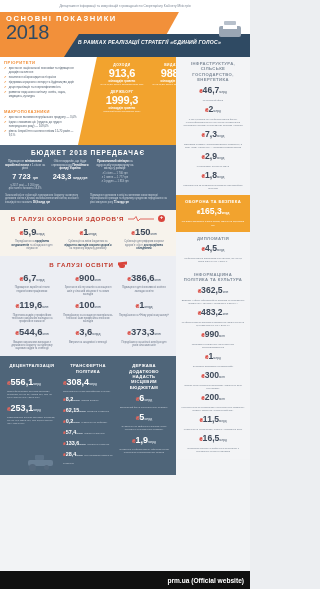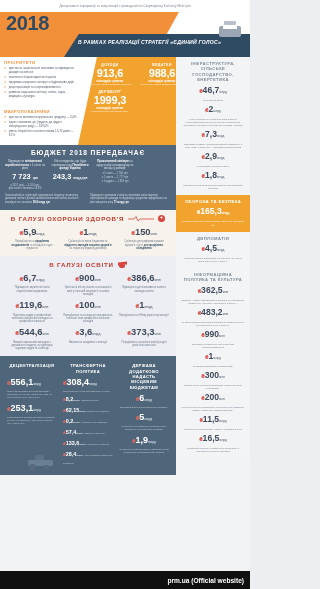--- a/index.html
+++ b/index.html
@@ -27,21 +27,21 @@
     clip-path:polygon(26% 0,100% 0,100% 100%,0 100%);
   }
   .header .navwedge{
     position:absolute;left:64px;top:22px;width:186px;height:23px;background:#2f4a63;
     clip-path:polygon(8% 0,100% 0,100% 100%,0 100%);
   }
   .hd-main{position:absolute;left:6px;top:2px;z-index:4;}
   .hd-line1{font-size:7.6px;font-weight:bold;color:#ffffff;letter-spacing:1.5px;line-height:9px;}
   .hd-line2{display:flex;align-items:baseline;gap:3px;}
   .hd-budget{font-size:17px;font-weight:bold;color:#ffffff;letter-spacing:.4px;line-height:18px;}
-  .hd-year{font-size:20px;font-weight:bold;color:#2f4a63;letter-spacing:-.4px;line-height:18px;}
+  .hd-year{font-size:20px;font-weight:normal;color:#2f4a63;letter-spacing:-.4px;line-height:18px;}
   .hd-sub{
     position:absolute;left:78px;top:27px;z-index:5;
     font-size:5.1px;font-weight:bold;font-style:italic;color:#ffffff;letter-spacing:.25px;
   }
   .printer{position:absolute;right:9px;top:9px;z-index:5;}
   .printer .body{width:22px;height:11px;background:#9aa6b4;border-radius:2px;}
   .printer .top{width:12px;height:4px;background:#b7c0cb;margin:0 auto;border-radius:1px;}
   .printer .slot{width:14px;height:3px;background:#ffffff;margin:1px auto 0;}
 
   
@@ -59,21 +59,21 @@
   .prio ul{margin:0;padding:0;}
   .tick{color:#f2903a;font-size:3.2px;line-height:3.4px;flex:0 0 auto;}
   .macro{position:absolute;left:4px;top:52px;width:74px;}
   .macro-title{font-size:4.1px;font-weight:bold;color:#f2903a;letter-spacing:.4px;margin-bottom:2px;}
   .macro li{
     list-style:none;display:flex;gap:2px;align-items:flex-start;
     font-size:2.85px;line-height:3.5px;color:#53606f;margin-bottom:1.8px;
   }
   .macro ul{margin:0;padding:0;}
 
-  .kpis{position:absolute;left:84px;top:6px;width:104px;display:flex;flex-wrap:wrap;}
+  .kpis{position:absolute;left:96px;top:6px;width:104px;display:flex;flex-wrap:wrap;}
   .kpi{width:50%;text-align:center;margin-bottom:4px;}
   .kpi .k-label{font-size:3.4px;font-weight:bold;color:#ffffff;letter-spacing:.5px;}
   .kpi .k-val{font-size:11px;font-weight:bold;color:#ffffff;line-height:12px;letter-spacing:-.2px;}
   .kpi .k-unit{font-size:2.9px;font-weight:bold;color:#ffffff;}
   .kpi .k-note{font-size:2.3px;color:#ffffff;line-height:2.9px;opacity:.92;padding:0 4px;}
 
   
   .blueband{background:#51677e;padding:4px 0 6px;}
   .band-title{
     text-align:center;font-size:6.6px;font-weight:bold;color:#ffffff;letter-spacing:.9px;
@@ -161,20 +161,21 @@
 <body>
 
 <div class="poster">
 
   <div class="credit">Департамент інформації та комунікацій з громадськістю Секретаріату Кабінету Міністрів</div>
 
   <div class="header">
     <div class="wedge"></div>
     <div class="navwedge"></div>
     <div class="hd-main">
+      <div class="hd-line1">ОСНОВНІ ПОКАЗНИКИ</div>
       <div class="hd-line2">
         <span class="hd-year">2018</span>
       </div>
     </div>
     <div class="hd-sub">В РАМКАХ РЕАЛІЗАЦІЇ СТРАТЕГІЇ «ЄДИНИЙ ГОЛОС»</div>
     <div class="printer">
       <div class="top"></div>
       <div class="body">
           <div class="slot"></div>
         </div>

